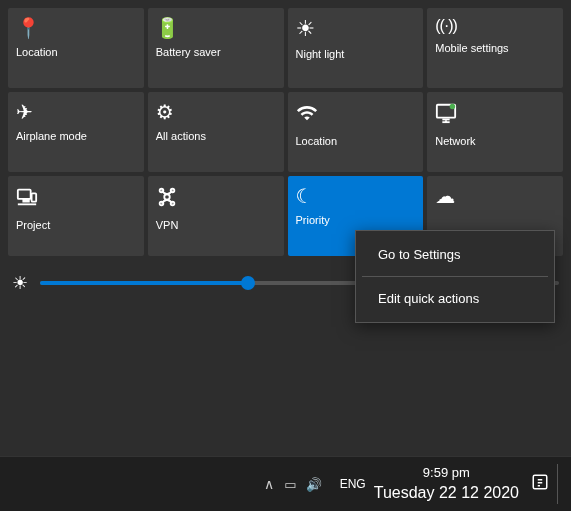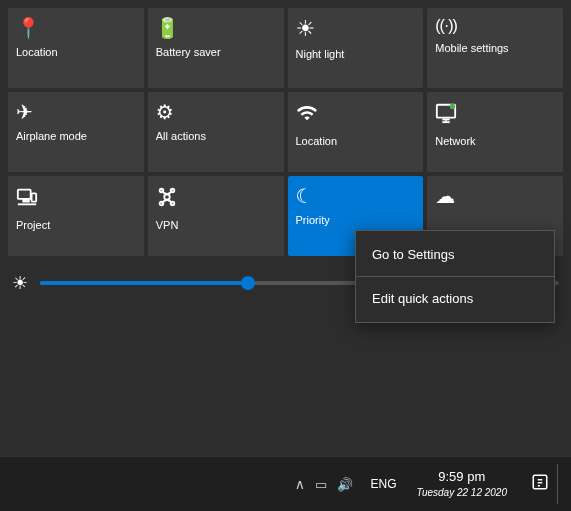--- a/index.html
+++ b/index.html
@@ -102,21 +102,21 @@
     
     .context-menu {
       position: absolute;
       top: 230px;
       left: 355px;
       background: #2d2d2d;
       border: 1px solid #555;
       box-shadow: 0 4px 16px rgba(0,0,0,0.5);
       z-index: 100;
       width: 200px;
-      padding: 4px 0;
+      padding: 4px 6px;
     }
 
     .context-menu-item {
       padding: 12px 16px;
       color: #ffffff;
       font-size: 13px;
       cursor: pointer;
     }
 
     .context-menu-divider {
@@ -148,31 +148,30 @@
       font-size: 13px;
     }
 
     .taskbar-clock {
       display: flex;
       flex-direction: column;
       align-items: center;
       color: #ffffff;
       font-size: 12px;
       line-height: 1.4;
-      margin: 0 20px;
+      margin: 0 8px;
       cursor: pointer;
     }
 
     .taskbar-time {
       font-size: 13px;
     }
 
     .taskbar-date {
-      font-size: 10px;
-      font-style: italic;
+      font-size: 16px;
     }
 
     .show-desktop {
       width: 6px;
       height: 40px;
       border-left: 1px solid #555;
       cursor: pointer;
       margin-left: 4px;
     }
 

